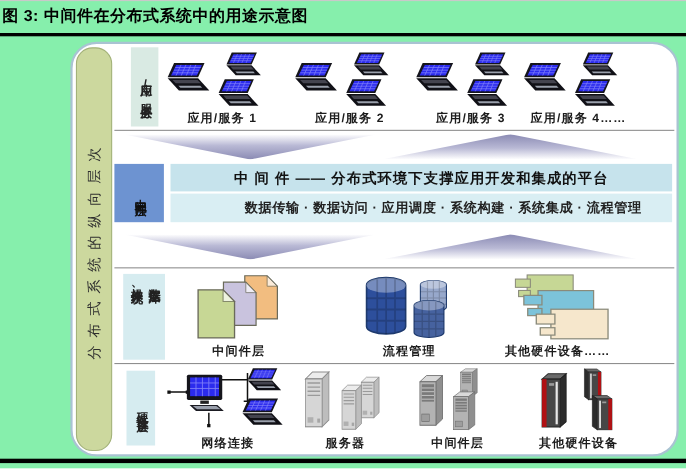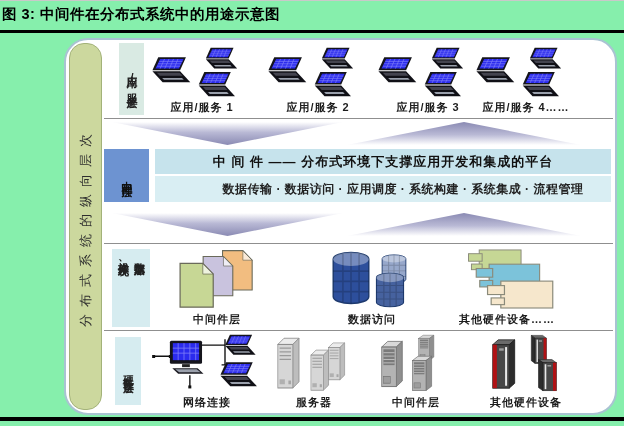--- a/index.html
+++ b/index.html
@@ -216,21 +216,21 @@
           </svg>
           <div class="glabel">中间件层</div>
         </div>
 
         <div class="group g-o2">
           <svg width="96" height="62" viewBox="0 0 96 62">
             <use href="#sym-cyl" x="6" y="0" width="42" height="58" style="color:#2d4f9c"></use>
             <use href="#sym-cyl" x="56" y="4" width="28" height="32" style="color:#97a8cb"></use>
             <use href="#sym-cyl" x="50" y="22" width="32" height="38" style="color:#46629f"></use>
           </svg>
-          <div class="glabel">数据访问</div>
+          <div class="glabel">流程管理</div>
         </div>
 
         <div class="group g-o3">
           <svg width="112" height="62" viewBox="0 0 112 66">
             <use href="#sym-block" x="14" y="0" width="58" height="26" style="color:#c6d795"></use>
             <use href="#sym-block" x="22" y="15" width="70" height="30" style="color:#7cc3da"></use>
             <use href="#sym-block" x="34" y="33" width="72" height="31" style="color:#f6e7cc"></use>
           </svg>
           <div class="glabel">其他硬件设备……</div>
         </div>

